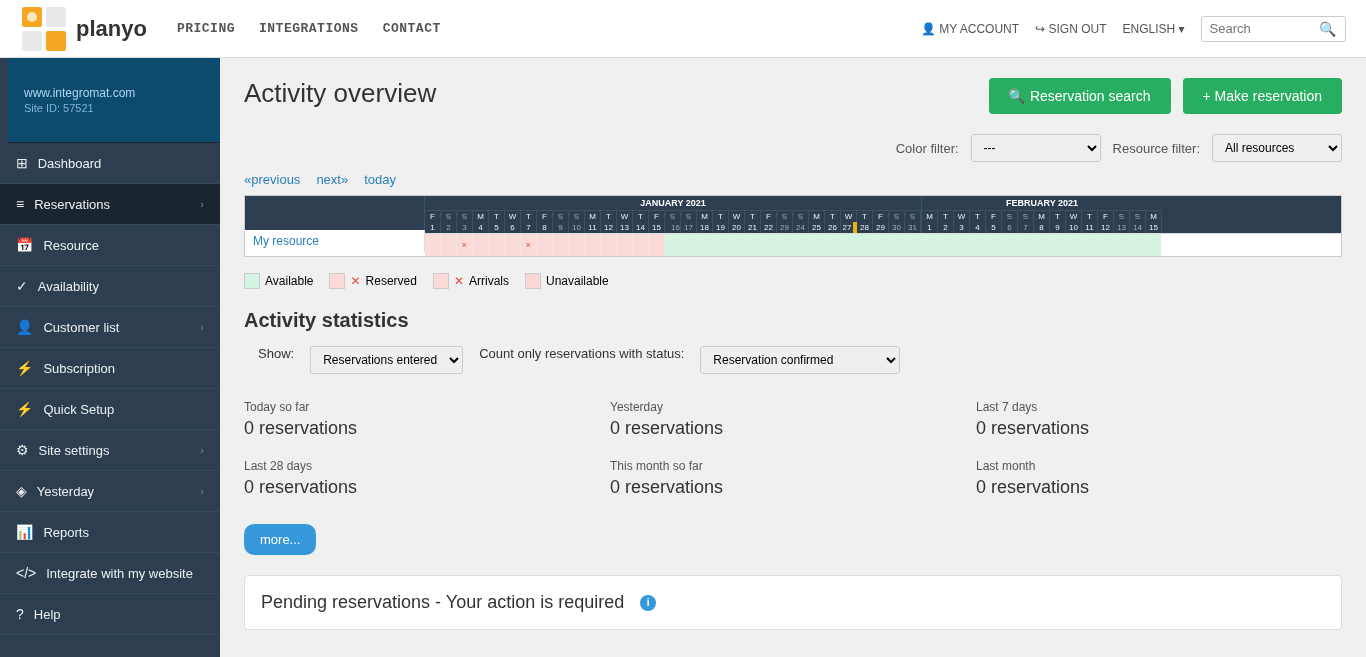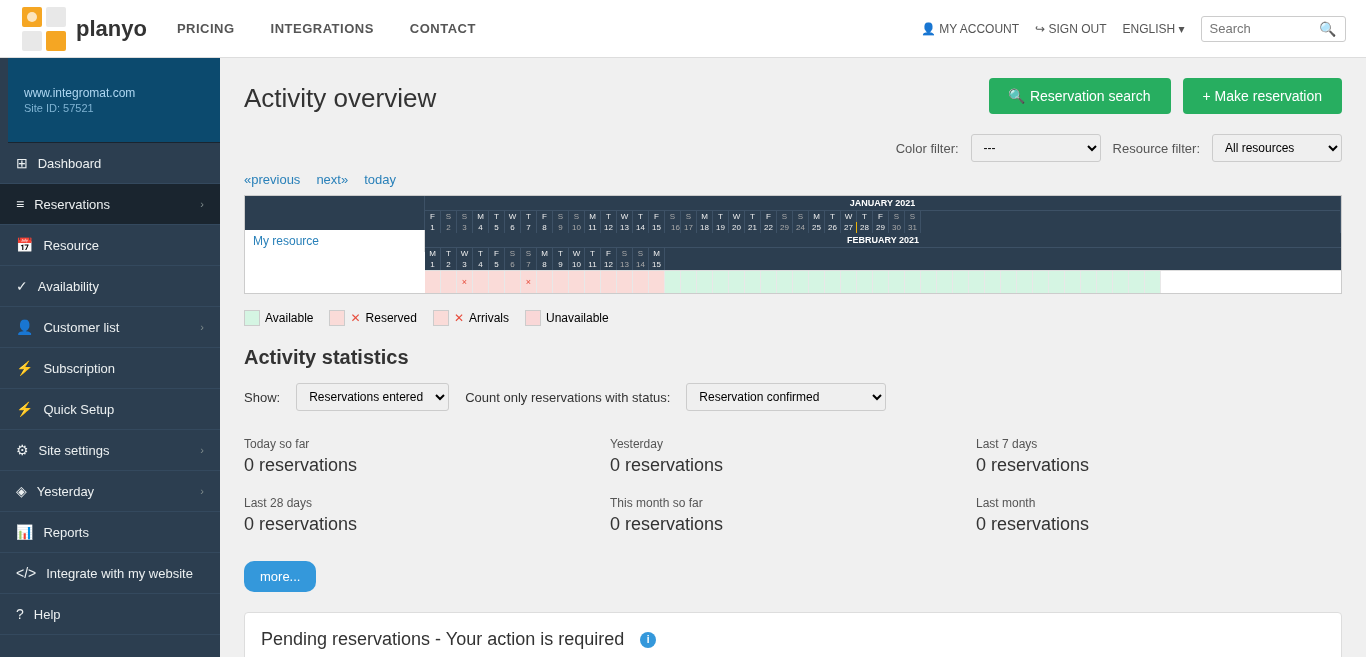--- a/index.html
+++ b/index.html
@@ -25,22 +25,23 @@
       height: 48px;
       margin-right: 8px;
     }
     .logo-text {
       font-size: 22px;
       font-weight: bold;
       color: #333;
     }
     .nav-links {
       display: flex;
-      gap: 36px;
+      gap: 24px;
       flex: 1;
+      font-family: Liberation Mono, monospace;
     }
     .nav-link {
       text-decoration: none;
       color: #555;
       font-size: 13px;
       font-weight: bold;
       letter-spacing: 0.5px;
     }
     .nav-right {
       display: flex;
@@ -130,21 +131,21 @@
     .content-area {
       flex: 1;
       overflow-y: auto;
       padding: 20px 24px;
       background: #f0f0f0;
     }
 
     
     .page-header {
       display: flex;
-      align-items: flex-end;
+      align-items: flex-start;
       margin-bottom: 20px;
     }
     .page-title {
       font-size: 26px;
       font-weight: normal;
       color: #333;
       flex: 1;
     }
     .btn-green {
       background: #27ae60;
@@ -229,24 +230,24 @@
 
     
     .section-title {
       font-size: 20px;
       font-weight: bold;
       color: #333;
       margin-bottom: 14px;
     }
     .stats-controls {
       display: flex;
-      align-items: center;
       gap: 16px;
       margin-bottom: 16px;
       flex-wrap: wrap;
+      margin-left: 14px;
     }
     .stats-label { font-size: 13px; color: #333; }
     .stats-select {
       padding: 5px 8px;
       border: 1px solid #ccc;
       border-radius: 3px;
       font-size: 12px;
     }
     .stats-grid {
       display: grid;
@@ -479,21 +480,21 @@
 
           <div style="background:#2c3e50; height:34px; border-right:1px solid #3d5166;"></div>
 
           <div class="cal-resource-name" style="height:22px; display:flex; align-items:center;">My resource</div>
         </div>
 
         <div style="flex:1; overflow-x:auto;">
 
           <div id="cal-grid" style="min-width:620px;">
               <div style="display:flex; flex-direction:column;">
-                <div style="display:flex; background:#2c3e50; color:#fff;flex-direction:column;">
+                <div style="display:flex; background:#2c3e50; color:#fff;">
                   <div style="display:flex; flex-direction:column; border-right:1px solid #3d5166;">
                     <div style="text-align:center; font-size:9px; font-weight:bold; padding:2px; border-bottom:1px solid #3d5166;">JANUARY 2021</div>
                     <div style="display:flex;">
                       <div style="width:16px;min-width:16px;text-align:center;font-size:8px;padding:1px 0;border-right:1px solid #3d5166;color:#eee">F</div>
                       <div style="width:16px;min-width:16px;text-align:center;font-size:8px;padding:1px 0;border-right:1px solid #3d5166;color:#aaa">S</div>
                       <div style="width:16px;min-width:16px;text-align:center;font-size:8px;padding:1px 0;border-right:1px solid #3d5166;color:#aaa">S</div>
                       <div style="width:16px;min-width:16px;text-align:center;font-size:8px;padding:1px 0;border-right:1px solid #3d5166;color:#eee">M</div>
                       <div style="width:16px;min-width:16px;text-align:center;font-size:8px;padding:1px 0;border-right:1px solid #3d5166;color:#eee">T</div>
                       <div style="width:16px;min-width:16px;text-align:center;font-size:8px;padding:1px 0;border-right:1px solid #3d5166;color:#eee">W</div>
                       <div style="width:16px;min-width:16px;text-align:center;font-size:8px;padding:1px 0;border-right:1px solid #3d5166;color:#eee">T</div>
@@ -542,21 +543,21 @@
                       <div style="width:16px;min-width:16px;text-align:center;font-size:8px;padding:1px 0;border-right:1px solid #3d5166;color:#aaa">17</div>
                       <div style="width:16px;min-width:16px;text-align:center;font-size:8px;padding:1px 0;border-right:1px solid #3d5166;color:#eee">18</div>
                       <div style="width:16px;min-width:16px;text-align:center;font-size:8px;padding:1px 0;border-right:1px solid #3d5166;color:#eee">19</div>
                       <div style="width:16px;min-width:16px;text-align:center;font-size:8px;padding:1px 0;border-right:1px solid #3d5166;color:#eee">20</div>
                       <div style="width:16px;min-width:16px;text-align:center;font-size:8px;padding:1px 0;border-right:1px solid #3d5166;color:#eee">21</div>
                       <div style="width:16px;min-width:16px;text-align:center;font-size:8px;padding:1px 0;border-right:1px solid #3d5166;color:#eee">22</div>
                       <div style="width:16px;min-width:16px;text-align:center;font-size:8px;padding:1px 0;border-right:1px solid #3d5166;color:#aaa">29</div>
                       <div style="width:16px;min-width:16px;text-align:center;font-size:8px;padding:1px 0;border-right:1px solid #3d5166;color:#aaa">24</div>
                       <div style="width:16px;min-width:16px;text-align:center;font-size:8px;padding:1px 0;border-right:1px solid #3d5166;color:#eee">25</div>
                       <div style="width:16px;min-width:16px;text-align:center;font-size:8px;padding:1px 0;border-right:1px solid #3d5166;color:#eee">26</div>
-                      <div style="width:16px;min-width:16px;text-align:center;font-size:8px;padding:1px 0;border-right:1px solid #eab308;color:#eee">27</div>
+                      <div style="width:16px;min-width:16px;text-align:center;font-size:8px;padding:1px 0;border-right:4px solid #eab308;color:#eee">27</div>
                       <div style="width:16px;min-width:16px;text-align:center;font-size:8px;padding:1px 0;border-right:1px solid #3d5166;color:#eee">28</div>
                       <div style="width:16px;min-width:16px;text-align:center;font-size:8px;padding:1px 0;border-right:1px solid #3d5166;color:#eee">29</div>
                       <div style="width:16px;min-width:16px;text-align:center;font-size:8px;padding:1px 0;border-right:1px solid #3d5166;color:#aaa">30</div>
                       <div style="width:16px;min-width:16px;text-align:center;font-size:8px;padding:1px 0;border-right:1px solid #3d5166;color:#aaa">31</div>
                     </div>
                   </div>
                   <div style="display:flex; flex-direction:column;">
                     <div style="text-align:center; font-size:9px; font-weight:bold; padding:2px; border-bottom:1px solid #3d5166;">FEBRUARY 2021</div>
                     <div style="display:flex;">
                       <div style="width:16px;min-width:16px;text-align:center;font-size:8px;padding:1px 0;border-right:1px solid #3d5166;color:#eee">M</div>

